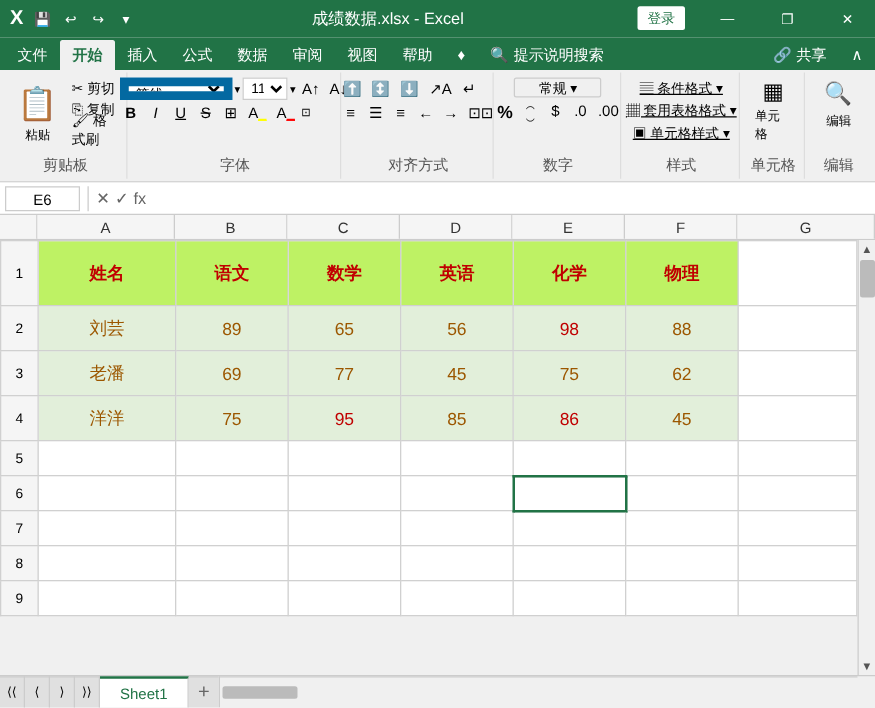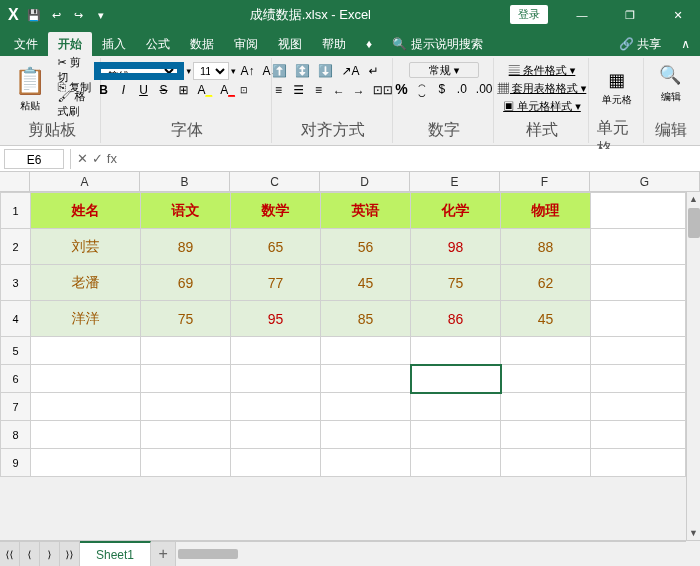--- a/index.html
+++ b/index.html
@@ -75,21 +75,21 @@
     }
     .ribbon-group:last-child { border-right: none; }
     .ribbon-group-content {
       display: flex;
       align-items: flex-start;
       gap: 2px;
       flex: 1;
       padding: 2px 0;
     }
     .ribbon-group-label {
-      font-size: 16px;
+      font-size: 12px;
       color: #555;
       margin-top: auto;
       padding-top: 2px;
     }
     .rbn-btn {
       display: flex;
       flex-direction: column;
       align-items: center;
       justify-content: center;
       cursor: pointer;
@@ -479,21 +479,21 @@
       <table style="border-collapse:collapse;">
 
         <tbody>
             <tr>
           <td style="width:30px;height:36px;background:#f5f5f5;border:1px solid #d0d0d0;font-size:11px;text-align:center;">1</td>
           <td class="data-header" style="width:110px;height:36px;">姓名</td>
           <td class="data-header" style="width:90px;height:36px;">语文</td>
           <td class="data-header" style="width:90px;height:36px;">数学</td>
           <td class="data-header" style="width:90px;height:36px;">英语</td>
           <td class="data-header" style="width:90px;height:36px;">化学</td>
-          <td class="data-header" style="width:90px;height:36px;margin-left:24px;">物理</td>
+          <td class="data-header" style="width:90px;height:52px;margin-left:24px;">物理</td>
           <td class="empty-cell" style="height:36px;"></td>
         </tr>
 
         <tr>
           <td style="width:30px;height:36px;background:#f5f5f5;border:1px solid #d0d0d0;font-size:11px;text-align:center;">2</td>
           <td class="data-cell-green" style="width:110px;height:36px;">刘芸</td>
           <td class="data-cell-green" style="width:90px;height:36px;">89</td>
           <td class="data-cell-green" style="width:90px;height:36px;">65</td>
           <td class="data-cell-green" style="width:90px;height:36px;">56</td>
           <td class="data-cell-amber" style="width:90px;height:36px;">98</td>

